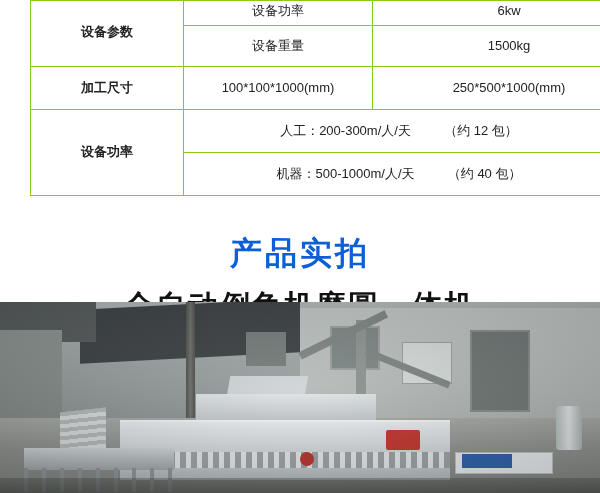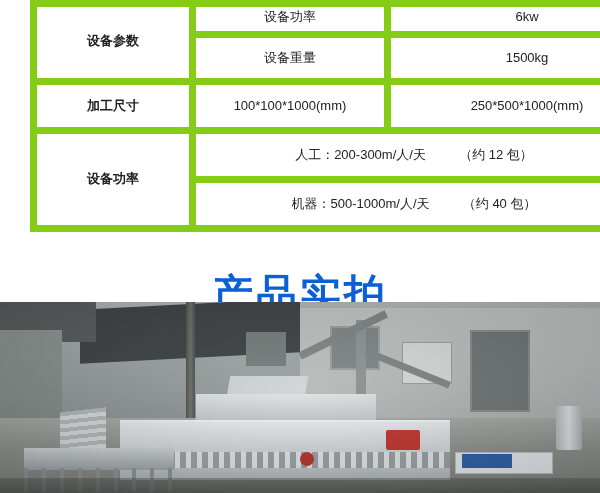--- a/index.html
+++ b/index.html
@@ -20,21 +20,21 @@
   }
 
   
   .spec-table {
     border-collapse: collapse;
     width: 540px;
     margin: 0 0 0 30px;
     table-layout: fixed;
   }
   .spec-table td {
-    border: 7px solid #84cc16;
+    border: 1px solid #84cc16;
     text-align: center;
     vertical-align: middle;
     color: #222222;
     font-size: 13px;
     padding: 6px 2px;
     line-height: 1.5;
   }
   .spec-table td.label {
     width: 148px;
     font-weight: bold;
@@ -55,21 +55,21 @@
   }
   .eff-gap { display: inline-block; width: 26px; }
 
   
   .titles {
     text-align: center;
     margin-top: 40px;
   }
   .title-main {
     color: #0d5fd6;
-    font-size: 41px;
+    font-size: 32px;
     font-weight: bold;
     letter-spacing: 3px;
     line-height: 1.1;
     font-family: "Liberation Sans", "DejaVu Sans", sans-serif;
   }
   .title-sub {
     color: #111111;
     font-size: 30px;
     font-weight: bold;
     letter-spacing: 2px;

